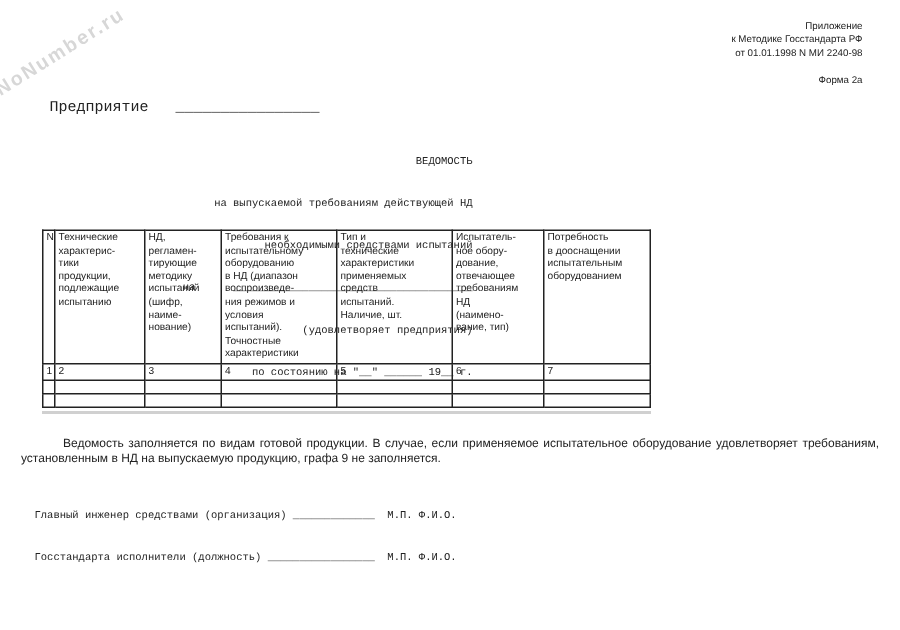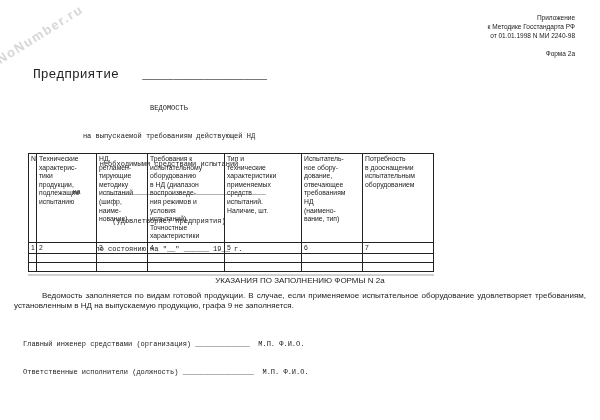--- a/index.html
+++ b/index.html
@@ -18,25 +18,25 @@
     position:absolute; top:13px; right:25px; text-align:right;
     font-size:6.5px; line-height:9px; color:#222;
   }
   .form-label {
     position:absolute; top:50px; right:25px; text-align:right;
     font-size:6.5px; color:#222;
   }
   .mono { font-family:"Liberation Mono", monospace; color:#222; }
   .enterprise {
     position:absolute; left:23px; top:67px;
-    font-size:13px; white-space:pre;padding-left:10px;
+    font-size:10px; white-space:pre;padding-left:10px;
   }
   .title-block {
     position:absolute; left:23px; top:85px; width:292px;
-    text-align:center; font-size:7px; line-height:9.4px; white-space:pre;
+    text-align:right; font-size:7px; line-height:9.4px; white-space:pre;
   }
   .form-table {
     position:absolute; left:28px; top:153px;
     border-collapse:collapse; table-layout:fixed; width:405px;
   }
   .form-table td {
     border:1px solid #222; vertical-align:top; padding:1px 2px;
     font-size:6.8px; line-height:8.6px; white-space:pre-line;
     overflow:hidden; color:#222;
   }
@@ -168,21 +168,20 @@
         <td></td>
           <td></td>
         <td></td>
           <td></td>
         <td></td>
       </tr>
     </tbody>
   </table>
   <div class="table-shadow"></div>
 
-  <div class="instructions-heading">УКАЗАНИЯ ПО ЗАПОЛНЕНИЮ ФОРМЫ N 2а</div>
   <div class="instructions-text">Ведомость заполняется по видам готовой продукции. В случае, если применяемое испытательное оборудование удовлетворяет требованиям, установленным в НД на выпускаемую продукцию, графа 9 не заполняется.</div>
 
   <div class="signatures mono">
     <div>Главный инженер средствами (организация) _____________  М.П. Ф.И.О.</div>
-    <div>Ответственные исполнители (должность) _________________  М.П. Ф.И.О.</div>
+    <div>Госстандарта исполнители (должность) _________________  М.П. Ф.И.О.</div>
   </div>
 
 </div>
 
 </body></html>

